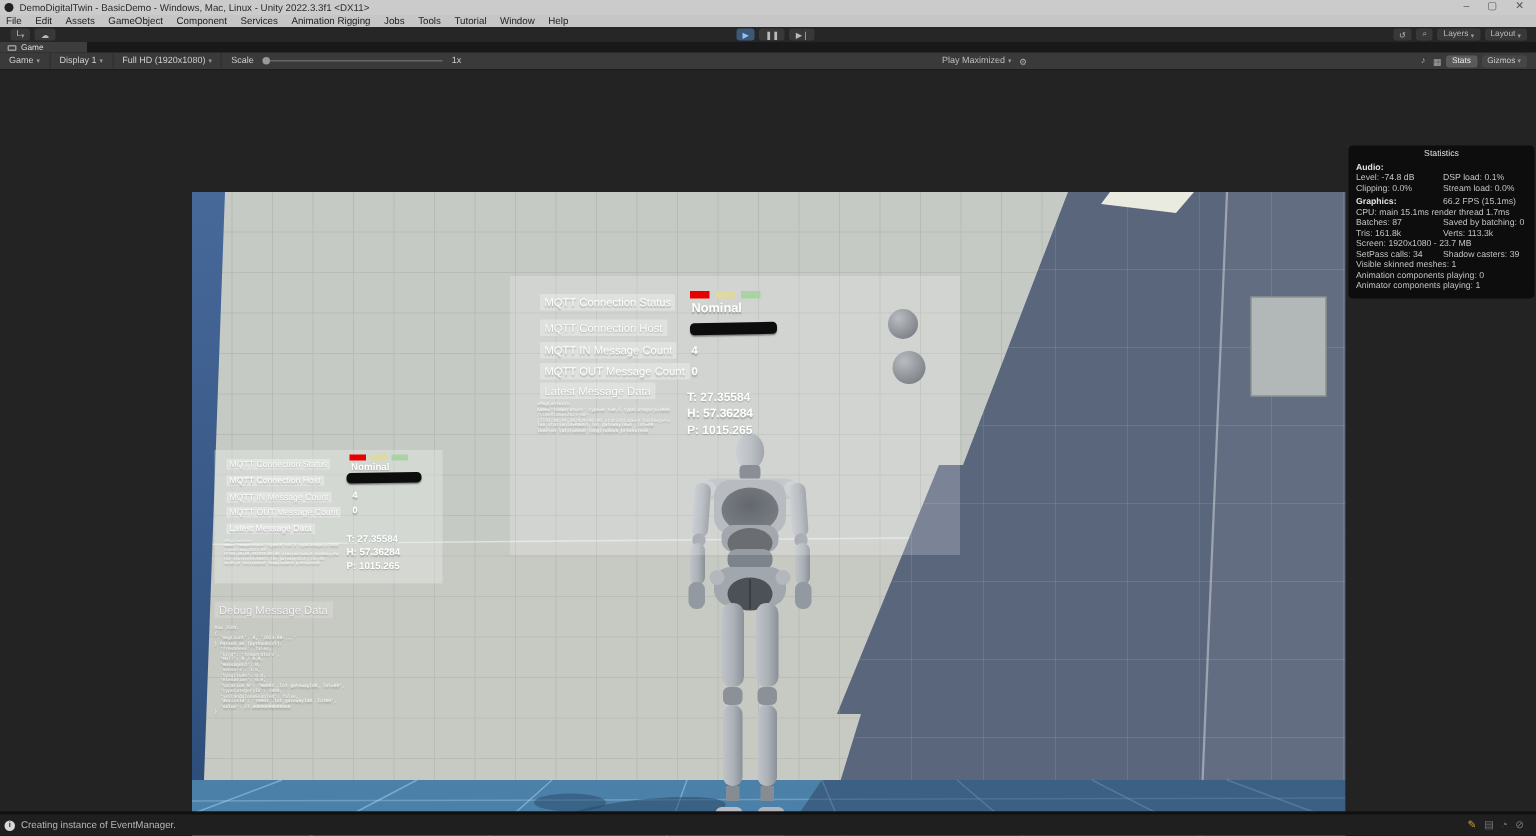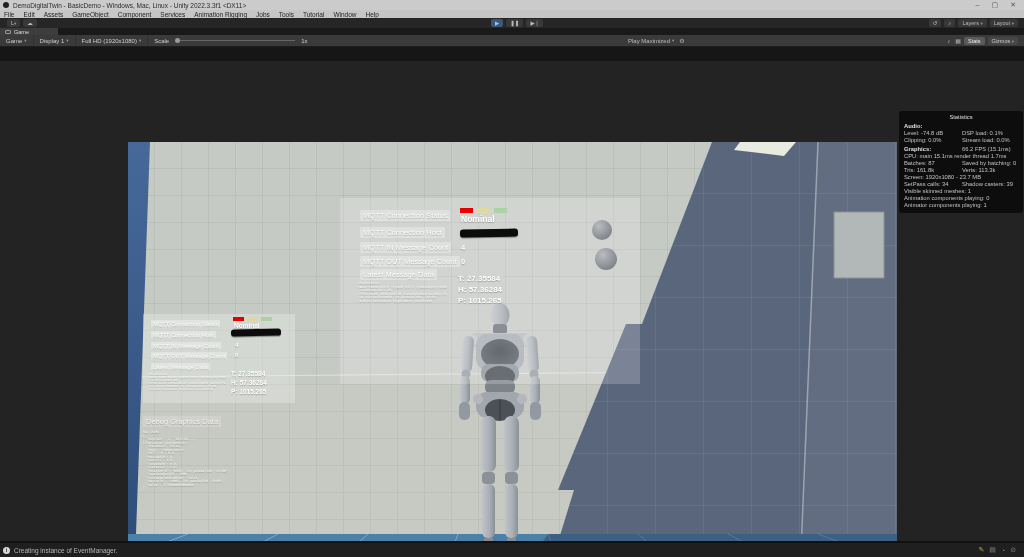--- a/index.html
+++ b/index.html
@@ -38,21 +38,21 @@
   .caret { font-size:4.5px; color:#999; }
   #scale-track { width:120px; height:1px; background:#666; position:relative; margin:0 4px; }
   #scale-knob { position:absolute; left:0; top:-2px; width:5px; height:5px; border-radius:50%; background:#999; }
   .gt-btn { background:#464646; border-radius:2px; padding:1px 4px; margin-left:3px; font-size:5.5px; color:#ccc; }
   #stats-btn { background:#5a5a5a; color:#eee; }
   #gt-right { margin-left:auto; display:flex; align-items:center; padding-right:6px; }
   #gt-mid { position:absolute; left:628px; display:flex; align-items:center; }
   .mini-ico { color:#aaa; font-size:6px; margin-left:5px; }
 
   
-  #gamepanel { left:0; top:61px; width:1024px; height:494px; background:#232323; }
+  #gamepanel { left:0; top:47px; width:1024px; height:494px; background:#232323; }
   #scene { left:128px; top:81px; width:769px; height:433px; overflow:hidden; }
 
   
   .hud { color:#fff; text-shadow:0 1px 1px rgba(0,0,0,.25); }
   #world-panel { left:212px; top:56px; width:300px; height:186px; background:rgba(255,255,255,.20); }
   .wp-label { position:absolute; background:rgba(255,255,255,.30); color:#fdfdfd;
     font-size:7.5px; padding:1px 3px; border-radius:1px; white-space:nowrap; }
   .wp-val { position:absolute; font-weight:bold; color:#fff; font-size:7.5px; }
   .ind { position:absolute; width:13px; height:5px; }
   .blackbar { position:absolute; background:#0c0c0c; border-radius:3px; box-shadow:0 1px 1px rgba(0,0,0,.4); }
@@ -343,21 +343,21 @@
 /timestamp=2023-08-
 27T03:48:09.392928+00:00 stationCode=0 hashKey=Fa
 lse stationId=Rm001.lot gatewayId=0 .lot=00
 level=0 latitude=0 longitude=0 pressure=0</span>
       <span class="hp-thp" style="left:88px;top:56px;">T:  27.35584</span>
       <span class="hp-thp" style="left:88px;top:65px;">H:  57.36284</span>
       <span class="hp-thp" style="left:88px;top:74px;">P:  1015.265</span>
     </div>
 
     <div id="debug-panel" class="abs hud">
-      <span id="debug-title">Debug Graphics Data</span>
+      <span id="debug-title">Debug Message Data</span>
       <div id="debug-body">Raw JSON:
 {
   'msgCount': 4, '2023-08-...'
 } Parsed as [pythonDict]:
   'freshness': false,
   'kind': 'temperature',
   'MQTT': 0 / 0.0,
   'messageId': 0,
   'sensors': 1.0,
   'longitude': 0.0,

